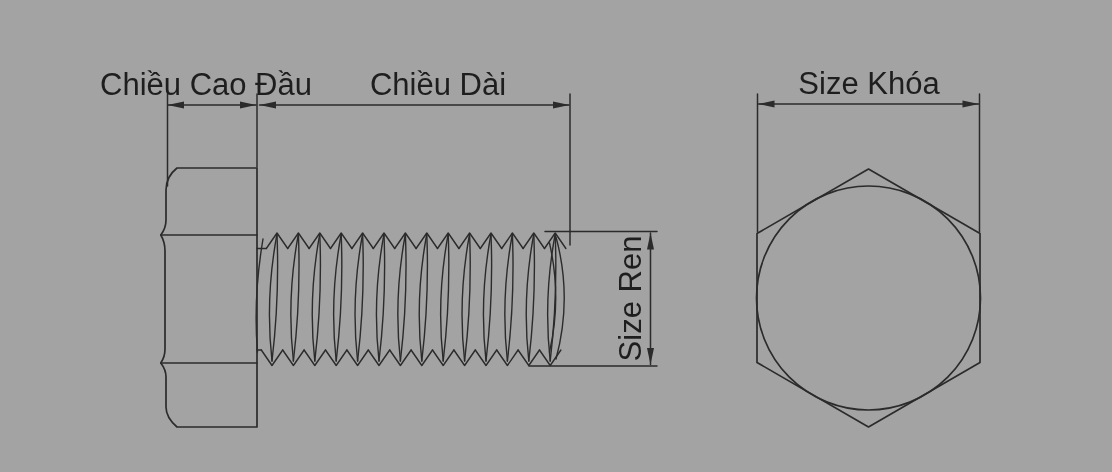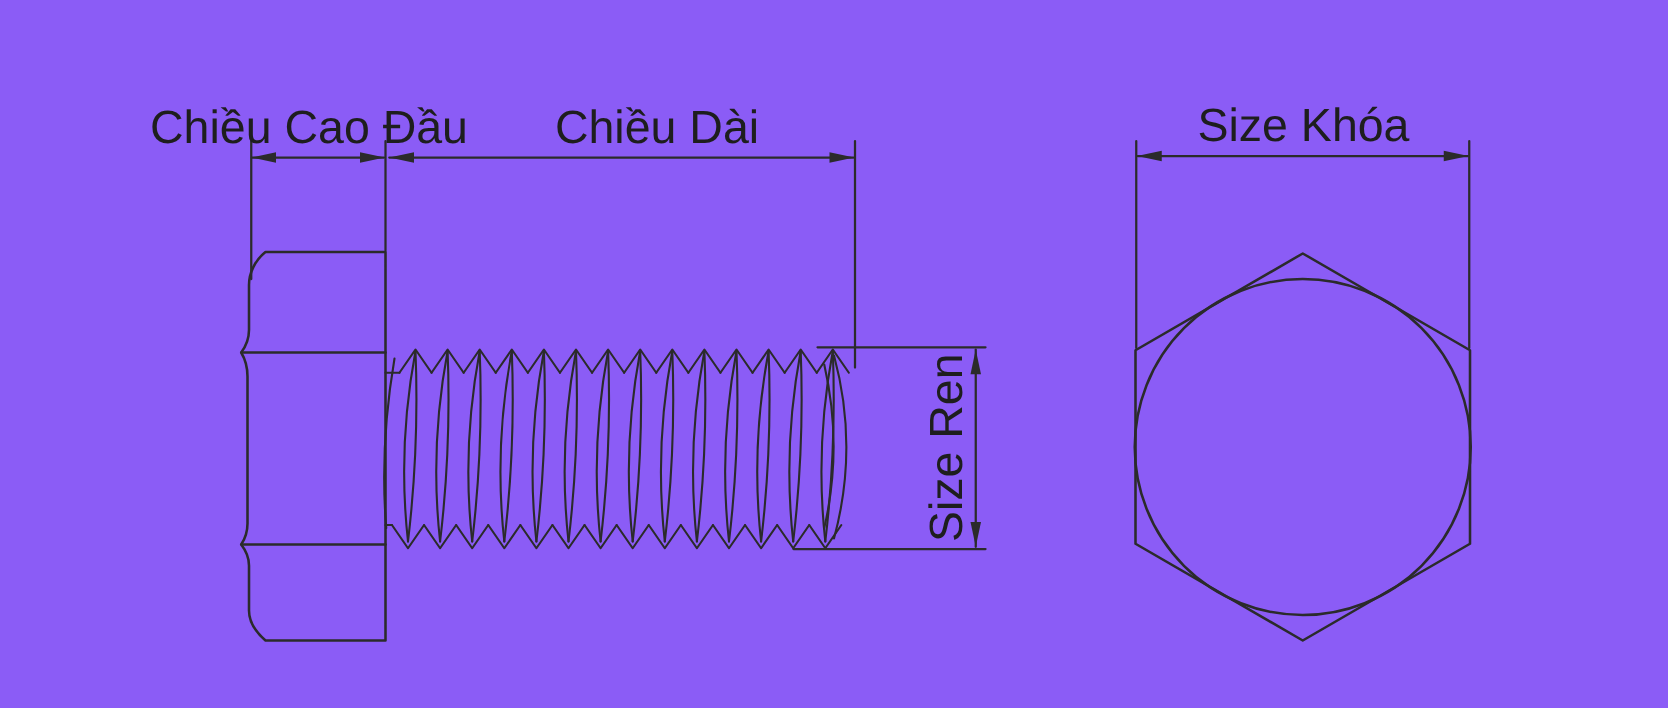--- a/index.html
+++ b/index.html
@@ -4,21 +4,21 @@
 <style>
   html, body {
     margin: 0;
     padding: 0;
     background: #ffffff;
   }
   .stage {
     position: relative;
     width: 1112px;
     height: 472px;
-    background: #8b5cf6;
+    background: #a3a3a3;
     overflow: hidden;
   }
   svg { display: block; }
   .dim-label {
     font-family: "Liberation Sans", "DejaVu Sans", sans-serif;
     font-size: 31px;
     font-weight: 400;
   }
 </style>
 </head>

